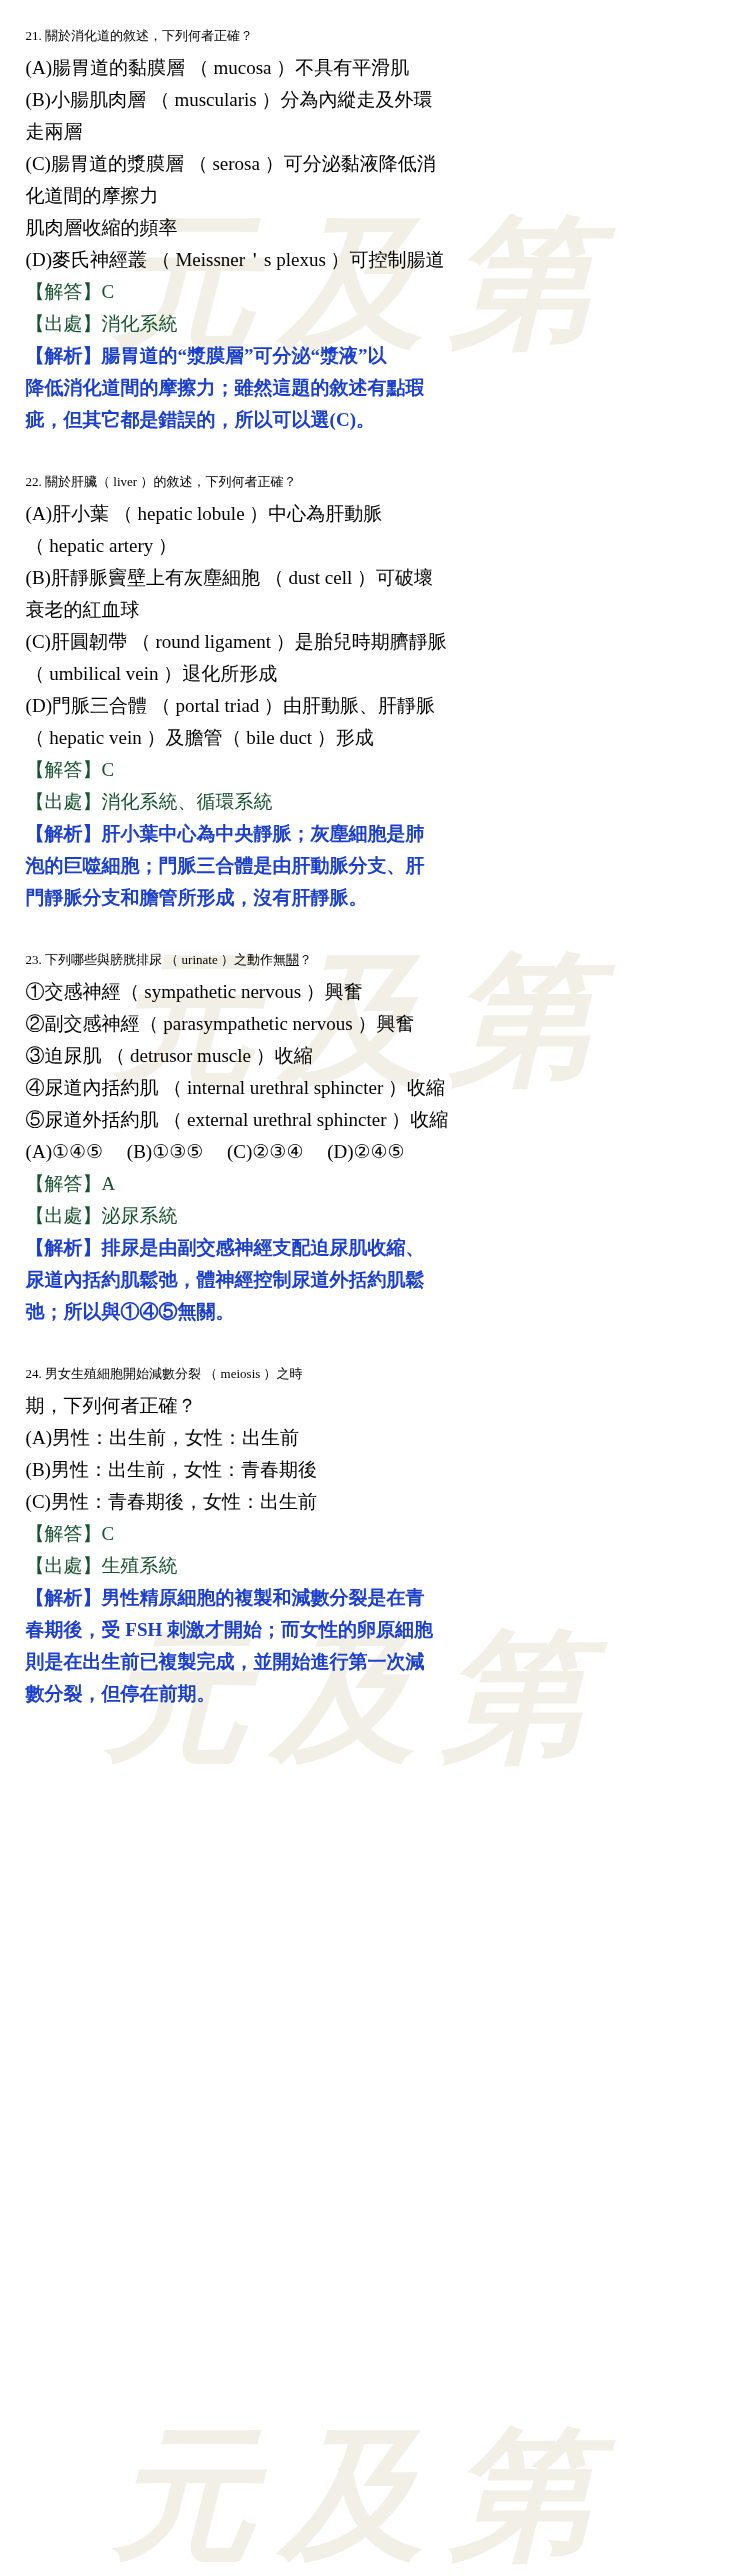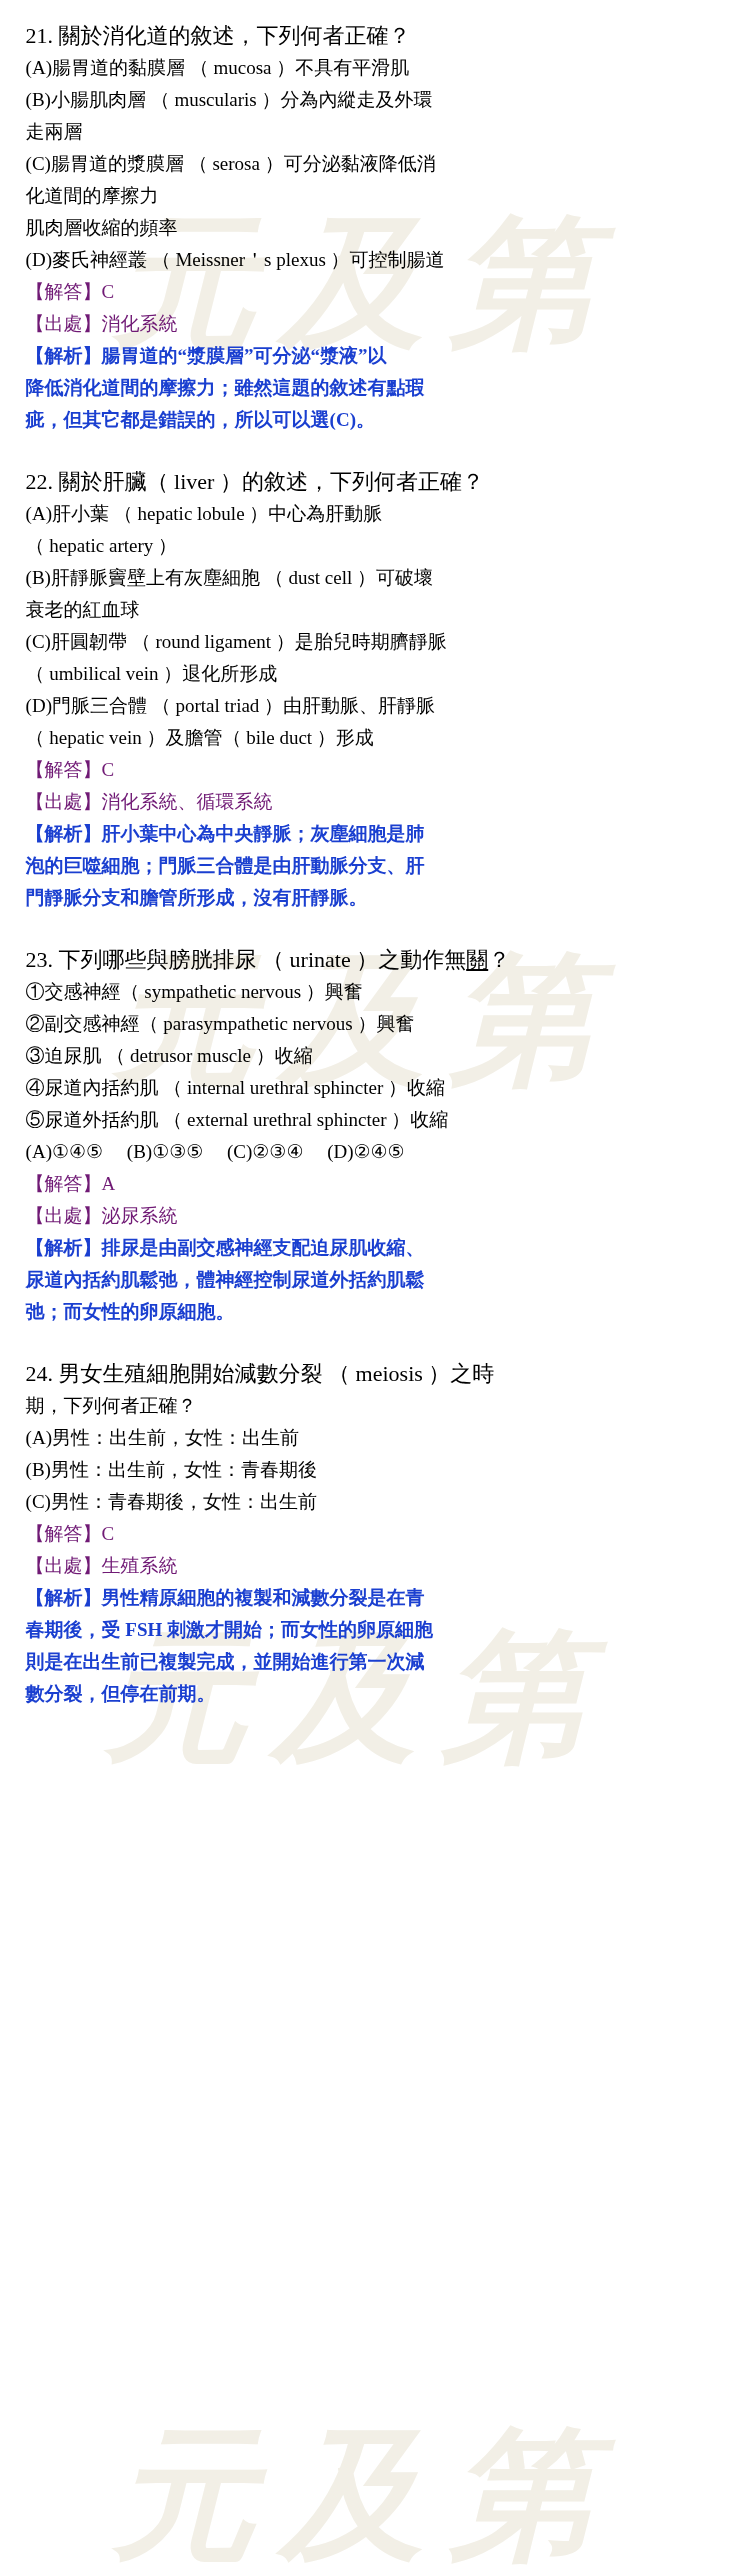--- a/index.html
+++ b/index.html
@@ -53,25 +53,25 @@
   .question-block {
     margin-bottom: 30px;
   }
   .line {
     font-size: 19px;
     line-height: 32px;
     color: #000000;
     white-space: pre-wrap;
   }
   .q-head {
-    font-size: 22px;
+    font-size: 13px;
     line-height: 32px;
   }
   .ans-line {
-    color: #701a75;
+    color: #14532d;
     font-size: 19px;
     line-height: 32px;
     white-space: pre-wrap;
   }
   .exp-line {
     color: #1a3fd0;
     font-size: 19px;
     line-height: 32px;
     white-space: pre-wrap;
     font-weight: bold;
@@ -132,21 +132,21 @@
       <div class="line">①交感神經（ sympathetic nervous ）興奮</div>
       <div class="line">②副交感神經（ parasympathetic nervous ）興奮</div>
       <div class="line">③迫尿肌 （ detrusor muscle ）收縮</div>
       <div class="line">④尿道內括約肌 （ internal urethral sphincter ）收縮</div>
       <div class="line">⑤尿道外括約肌 （ external urethral sphincter ）收縮</div>
       <div class="line">(A)①④⑤　 (B)①③⑤　 (C)②③④　 (D)②④⑤</div>
       <div class="ans-line">【解答】A</div>
       <div class="ans-line">【出處】泌尿系統</div>
       <div class="exp-line">【解析】排尿是由副交感神經支配迫尿肌收縮、</div>
       <div class="exp-line">尿道內括約肌鬆弛，體神經控制尿道外括約肌鬆</div>
-      <div class="exp-line">弛；而女性的卵原細胞。</div>
+      <div class="exp-line">弛；所以與①④⑤無關。</div>
     </div>
 
     <div class="question-block">
       <div class="line q-head">24. 男女生殖細胞開始減數分裂 （ meiosis ）之時</div>
       <div class="line">期，下列何者正確？</div>
       <div class="line">(A)男性：出生前，女性：出生前</div>
       <div class="line">(B)男性：出生前，女性：青春期後</div>
       <div class="line">(C)男性：青春期後，女性：出生前</div>
       <div class="ans-line">【解答】C</div>
       <div class="ans-line">【出處】生殖系統</div>

